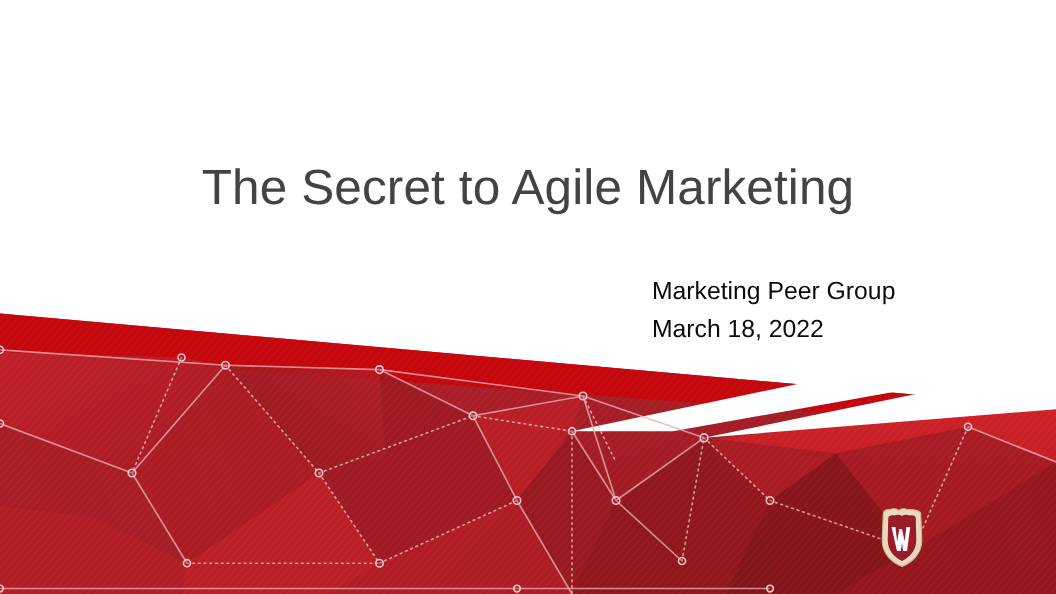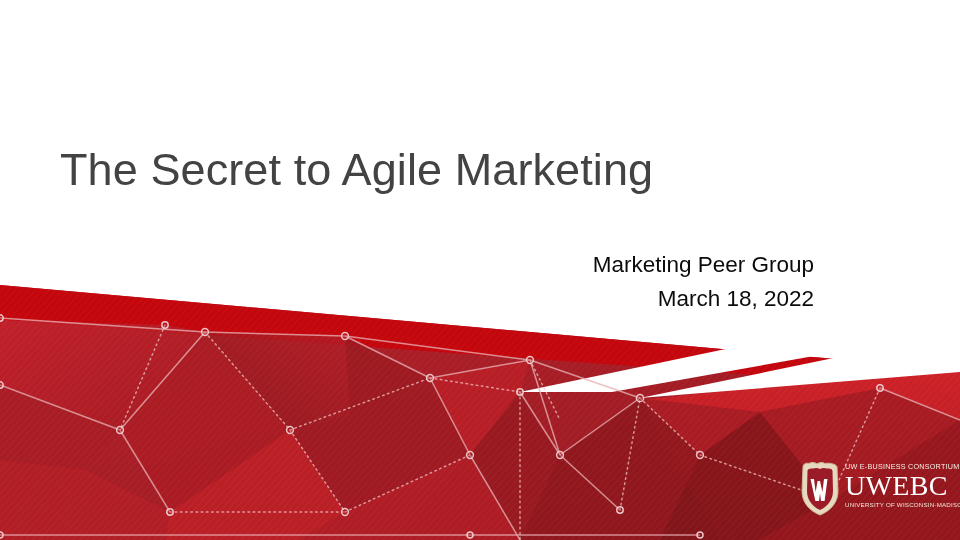--- a/index.html
+++ b/index.html
@@ -20,35 +20,36 @@
     left: 0; top: 0;
     width: 960px;
     height: 540px;
     pointer-events: none;
   }
   #title-block {
     position: absolute;
     left: 60px;
     top: 145px;
     width: 840px;
+    text-align: center;
   }
   #slide-title {
     font-family: "Liberation Sans", sans-serif;
     font-size: 45px;
     font-weight: 400;
     color: #434343;
     line-height: 1.12;
     letter-spacing: 0.1px;
     white-space: nowrap;
   }
   #subtitle-block {
     position: absolute;
     right: 146px;
     top: 248px;
-    text-align: right;
+    text-align: left;
   }
   .subtitle-line {
     font-family: "Liberation Sans", sans-serif;
     font-size: 22.5px;
     font-weight: 400;
     color: #0b0b0b;
     line-height: 1.52;
     white-space: nowrap;
   }
   #logo-block {
@@ -225,20 +226,15 @@
 
   <div id="logo-block">
     <svg id="logo-crest" viewBox="0 0 46 56" xmlns="http://www.w3.org/2000/svg">
       <path d="M6,6 C6,3 9,1.5 12,2.5 C14,1 18,1.2 20,3 C22,1.2 26,1 28,2.5 C31,1.5 40,3 40,6 L41,30
                C41,42 33,50 23,54 C13,50 5,42 5,30 Z" fill="#e6d9c0" stroke="#cbb894" stroke-width="1"></path>
       <path d="M10.5,10 C10.5,8 13,7 16,7.6 C18.5,6.4 21,6.8 23,8 C25,6.8 27.5,6.4 30,7.6
                C33,7 35.5,8 35.5,10 L36,30 C36,39.5 30,45.8 23,49 C16,45.8 10,39.5 10,30 Z" fill="#9b1b28"></path>
       <path d="M13.5,18 L17,18 L18.6,31 L20.6,20 L23,20 L25.4,31 L27,18 L30.5,18
                L27.6,40 L24,40 L23,32.5 L22,40 L18.4,40 Z" fill="#ffffff"></path>
     </svg>
-    <div id="logo-text">
-      <div class="logo-top-line">UW E-BUSINESS CONSORTIUM</div>
-      <div class="logo-main-line">UWEBC</div>
-      <div class="logo-bot-line">UNIVERSITY OF WISCONSIN-MADISON</div>
-    </div>
   </div>
 
 </div>
 
 </body></html>

